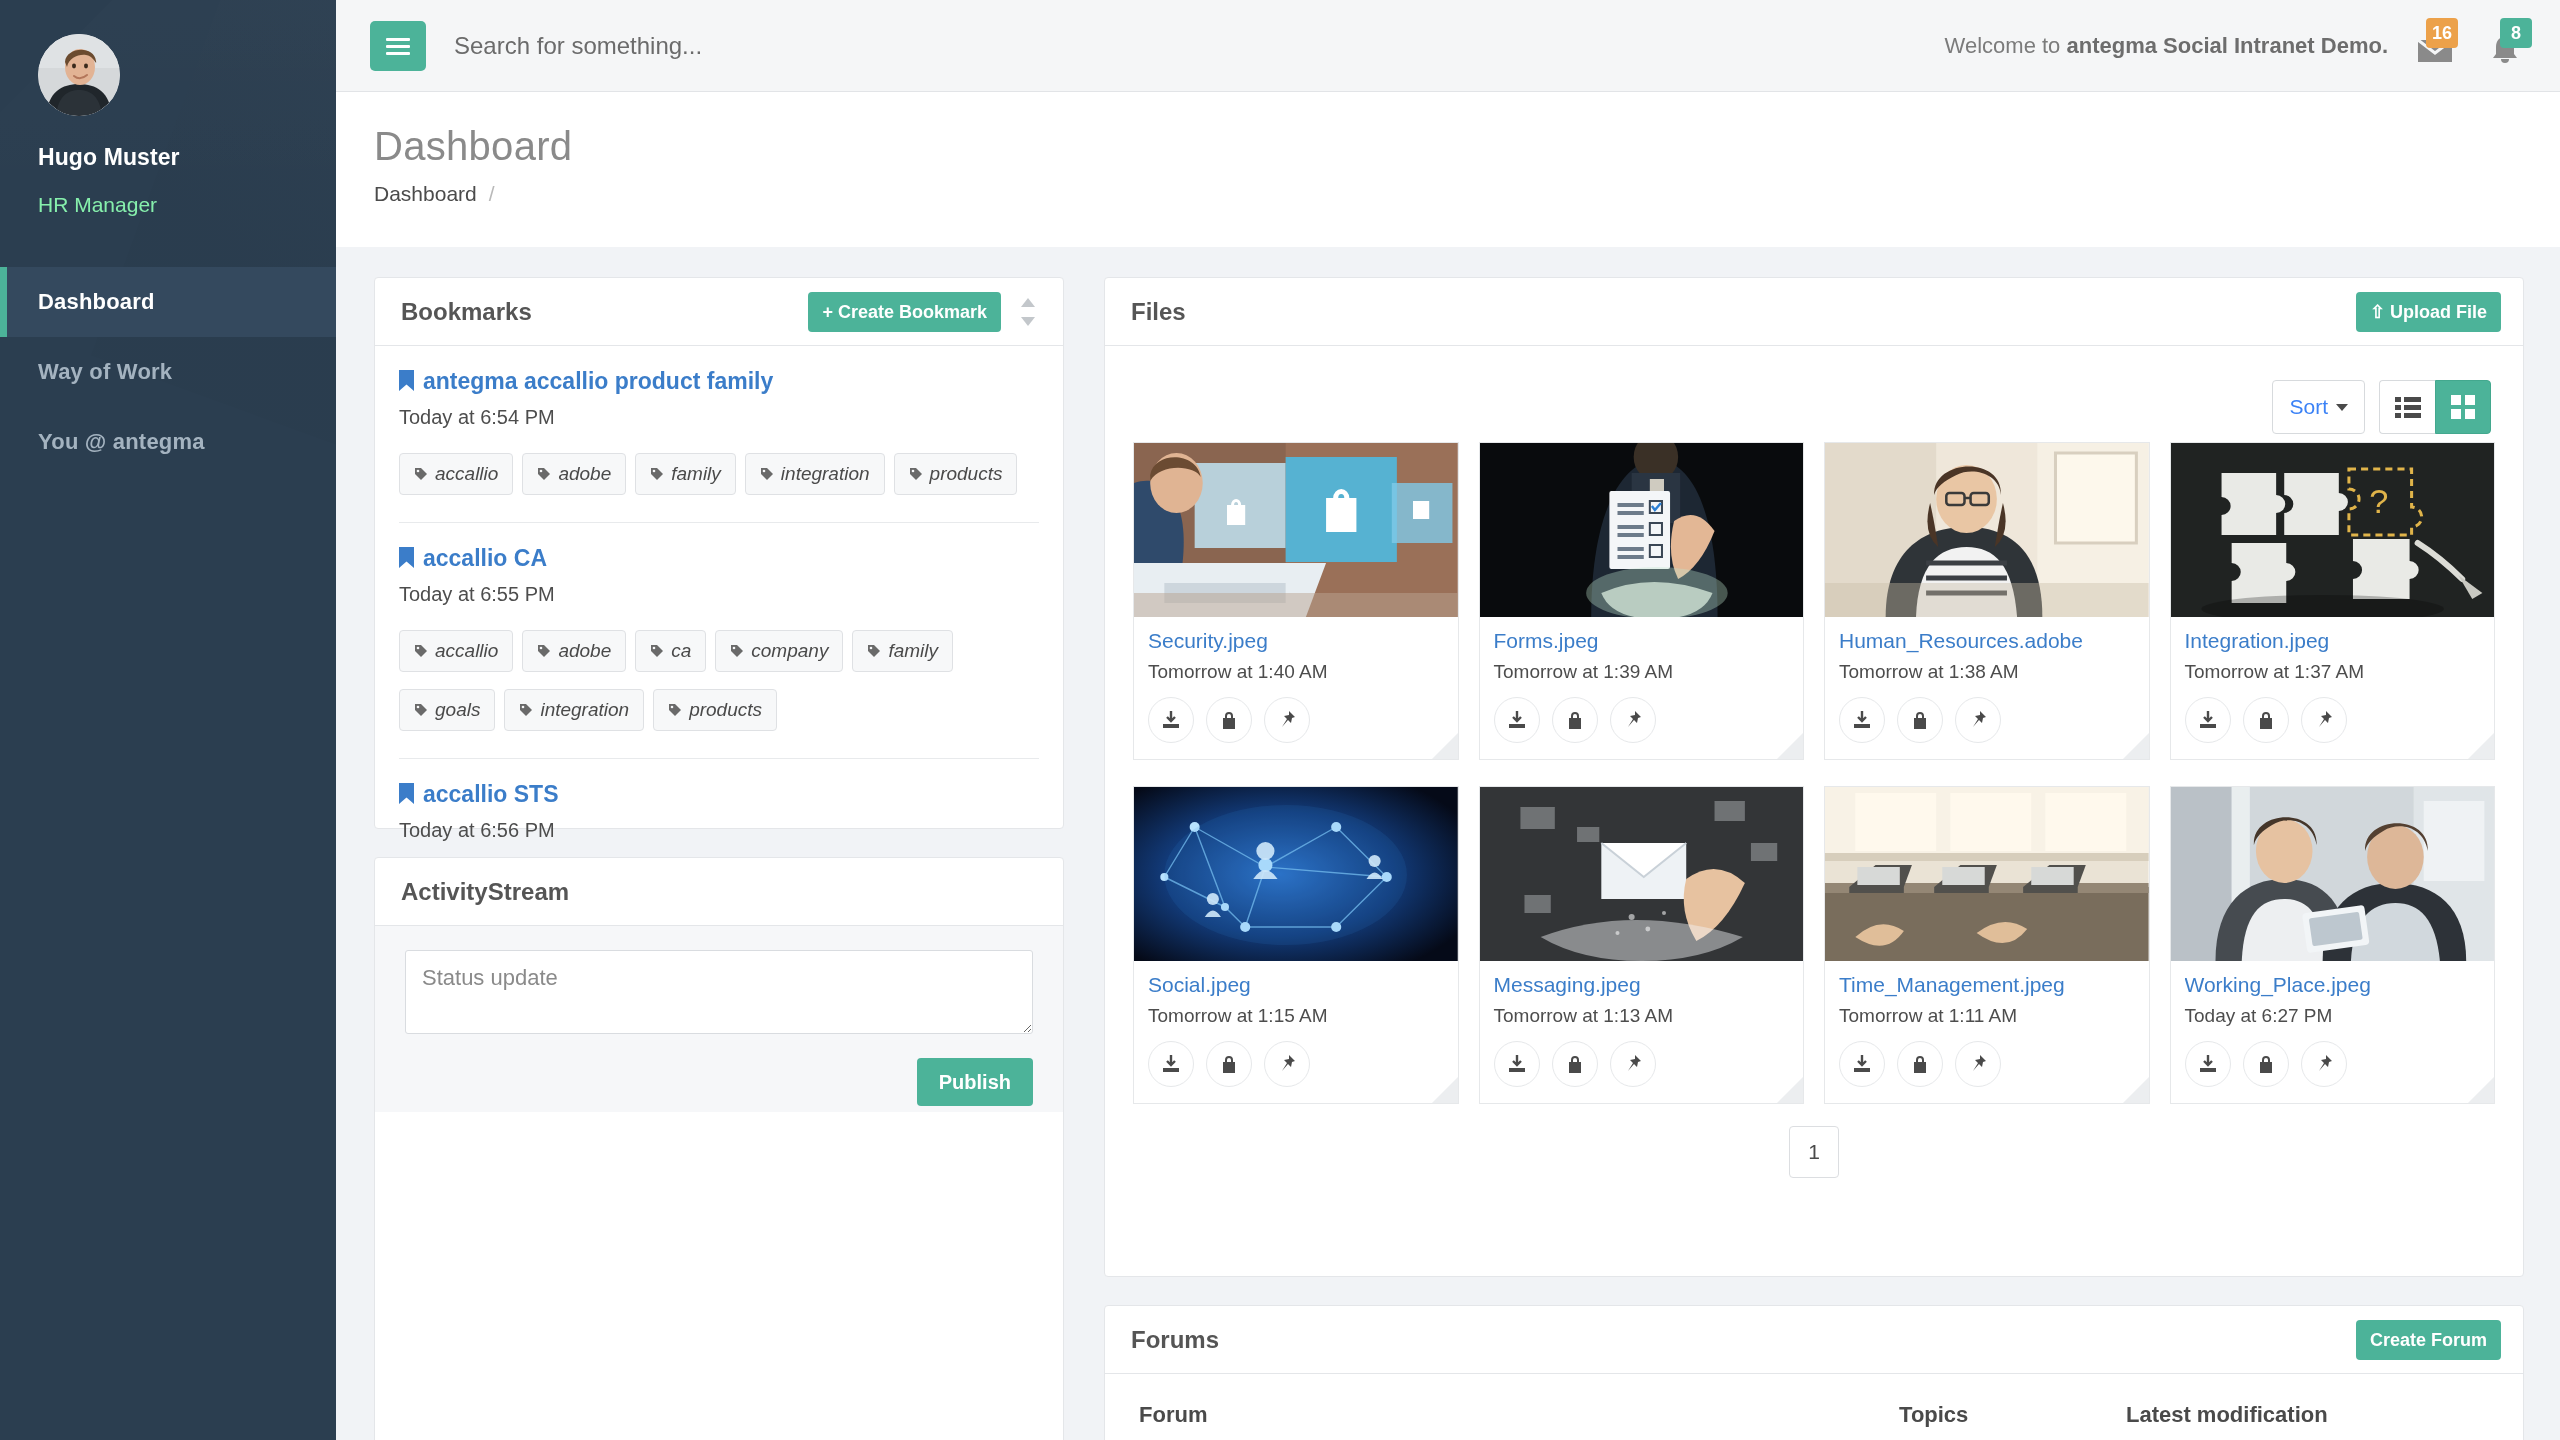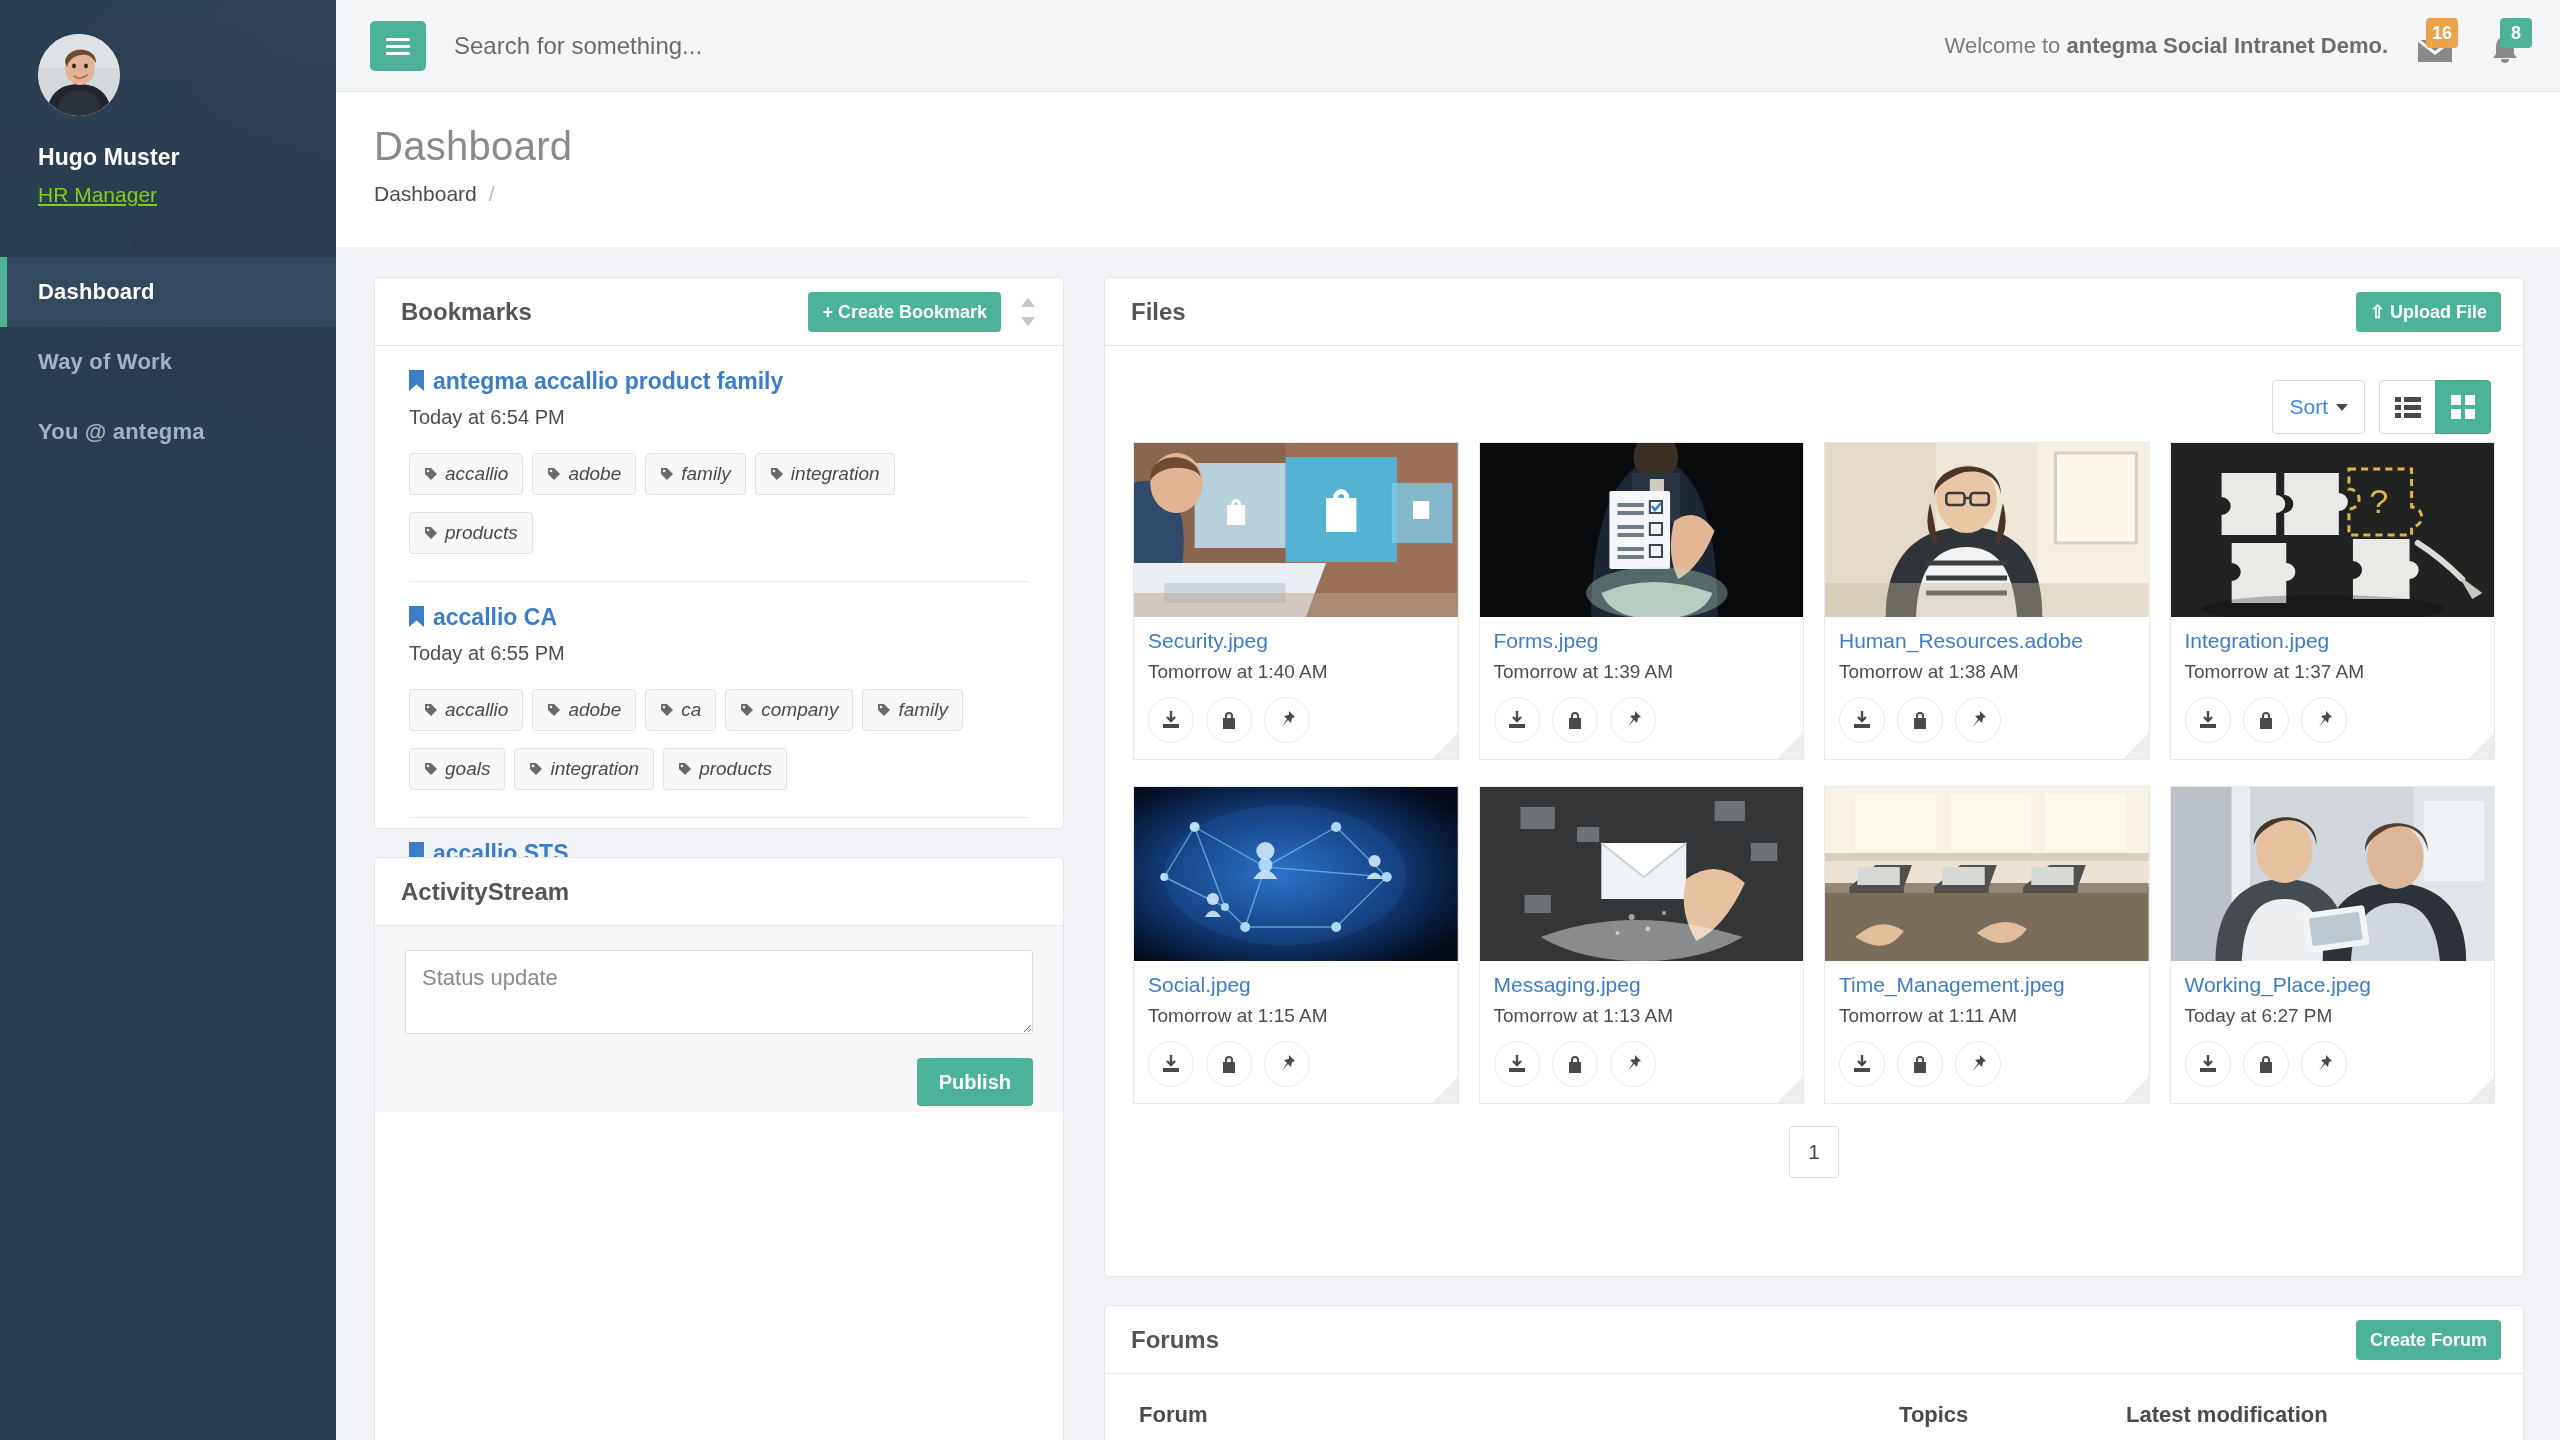--- a/index.html
+++ b/index.html
@@ -38,22 +38,22 @@
     overflow: hidden; background: #c9cfd4;
     position: relative; display: block;
   }
   .avatar svg { display: block; width: 82px; height: 82px; }
   .profile-name {
     margin-top: 28px;
     color: #ffffff; font-size: 23px; font-weight: bold;
     letter-spacing: 0.1px;
   }
   .profile-role {
-    margin-top: 12px;
-    color: #84cc16; font-size: 21px; font-weight: normal; text-decoration: underline;
+    margin-top: 22px;
+    color: #86efac; font-size: 21px; font-weight: normal;
   }
   #nav { margin-top: 50px; position: relative; z-index: 2; }
   .nav-item {
     position: relative;
     height: 70px; line-height: 70px;
     padding-left: 38px;
     color: #a4b3c0; font-size: 22px; font-weight: bold;
     cursor: pointer;
     letter-spacing: 0.2px;
   }
@@ -165,21 +165,21 @@
     padding: 0 14px; height: 40px;
   }
 
   
   #bookmarks-panel { left: 38px; top: 30px; width: 690px; height: 552px; }
   #create-bookmark-btn { position: absolute; right: 62px; top: 14px; }
   #bookmark-sort {
     position: absolute; right: 24px; top: 18px;
     width: 22px; height: 32px; cursor: pointer;
   }
-  .bookmark-list { padding: 0 34px; }
+  .bookmark-list { padding: 0 24px; }
   .bookmark-item { padding: 22px 0 18px 0; }
   .bookmark-item + .bookmark-item { border-top: 1px solid #e8eaec; }
   .bookmark-link {
     font-size: 23px; font-weight: bold; color: #3b7dc9;
     cursor: pointer; display: inline-block;
   }
   .bookmark-icon {
     display: inline-block; vertical-align: -2px;
     margin-right: 9px;
   }

